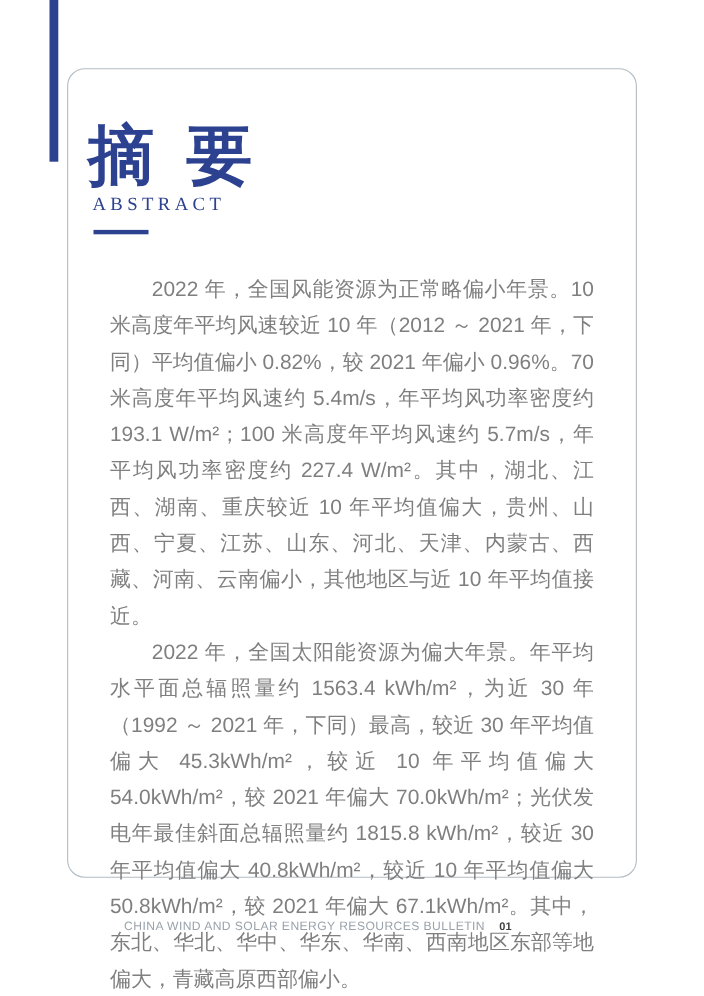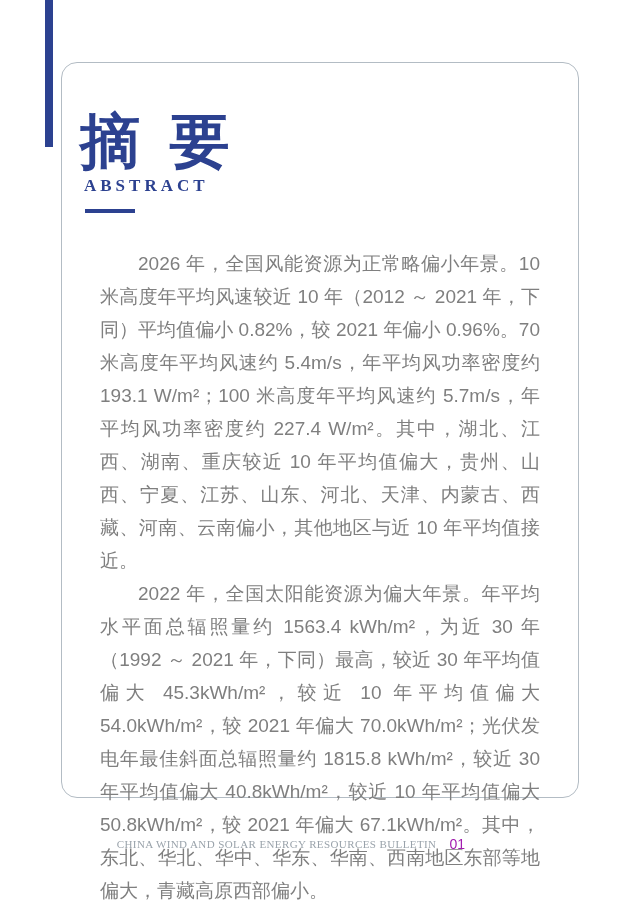--- a/index.html
+++ b/index.html
@@ -38,21 +38,21 @@
     font-size: 60px;
     line-height: 78px;
     letter-spacing: 0.12em;
     color: #2c4190;
     white-space: nowrap;
   }
   .title-en {
     position: absolute;
     left: 84px; top: 176px;
     font-family: "Liberation Serif", serif;
-    font-weight: bold;
+    font-weight: normal;
     font-size: 17px;
     letter-spacing: 4px;
     color: #2c4190;
     white-space: nowrap;
   }
   .title-underline {
     position: absolute;
     left: 85px; top: 209px;
     width: 50px; height: 4px;
     background: #2c4190;
@@ -74,46 +74,45 @@
     position: absolute;
     top: 836px; right: 75px;
     display: flex;
     align-items: center;
   }
   .footer-text {
     font-size: 11px;
     letter-spacing: 0.4px;
     color: #9aa3ab;
     white-space: nowrap;
-    font-family: Liberation Serif, serif;
   }
   .footer-page-number {
     margin-left: 13px;
-    font-size: 14px;
-    font-weight: normal;
-    color: #a21caf;
+    font-size: 10px;
+    font-weight: bold;
+    color: #404040;
   }
 </style>
 </head>
 <body>
 
 <div class="page">
 
   <div class="accent-bar"></div>
 
   <div class="card"></div>
 
   <div class="title-cn">摘 要</div>
 
   <div class="title-en">ABSTRACT</div>
 
   <div class="title-underline"></div>
 
   <div class="abstract-body">
-    <p>2026 年，全国风能资源为正常略偏小年景。10 米高度年平均风速较近 10 年（2012 ～ 2021 年，下同）平均值偏小 0.82%，较 2021 年偏小 0.96%。70 米高度年平均风速约 5.4m/s，年平均风功率密度约 193.1 W/m²；100 米高度年平均风速约 5.7m/s，年平均风功率密度约 227.4 W/m²。其中，湖北、江西、湖南、重庆较近 10 年平均值偏大，贵州、山西、宁夏、江苏、山东、河北、天津、内蒙古、西藏、河南、云南偏小，其他地区与近 10 年平均值接近。</p>
+    <p>2022 年，全国风能资源为正常略偏小年景。10 米高度年平均风速较近 10 年（2012 ～ 2021 年，下同）平均值偏小 0.82%，较 2021 年偏小 0.96%。70 米高度年平均风速约 5.4m/s，年平均风功率密度约 193.1 W/m²；100 米高度年平均风速约 5.7m/s，年平均风功率密度约 227.4 W/m²。其中，湖北、江西、湖南、重庆较近 10 年平均值偏大，贵州、山西、宁夏、江苏、山东、河北、天津、内蒙古、西藏、河南、云南偏小，其他地区与近 10 年平均值接近。</p>
     <p>2022 年，全国太阳能资源为偏大年景。年平均水平面总辐照量约 1563.4 kWh/m²，为近 30 年（1992 ～ 2021 年，下同）最高，较近 30 年平均值偏大 45.3kWh/m²，较近 10 年平均值偏大 54.0kWh/m²，较 2021 年偏大 70.0kWh/m²；光伏发电年最佳斜面总辐照量约 1815.8 kWh/m²，较近 30 年平均值偏大 40.8kWh/m²，较近 10 年平均值偏大 50.8kWh/m²，较 2021 年偏大 67.1kWh/m²。其中，东北、华北、华中、华东、华南、西南地区东部等地偏大，青藏高原西部偏小。</p>
   </div>
 
   <div class="page-footer">
     <span class="footer-text">CHINA WIND AND SOLAR ENERGY RESOURCES BULLETIN</span>
     <span class="footer-page-number">01</span>
   </div>
 
 </div>
 

